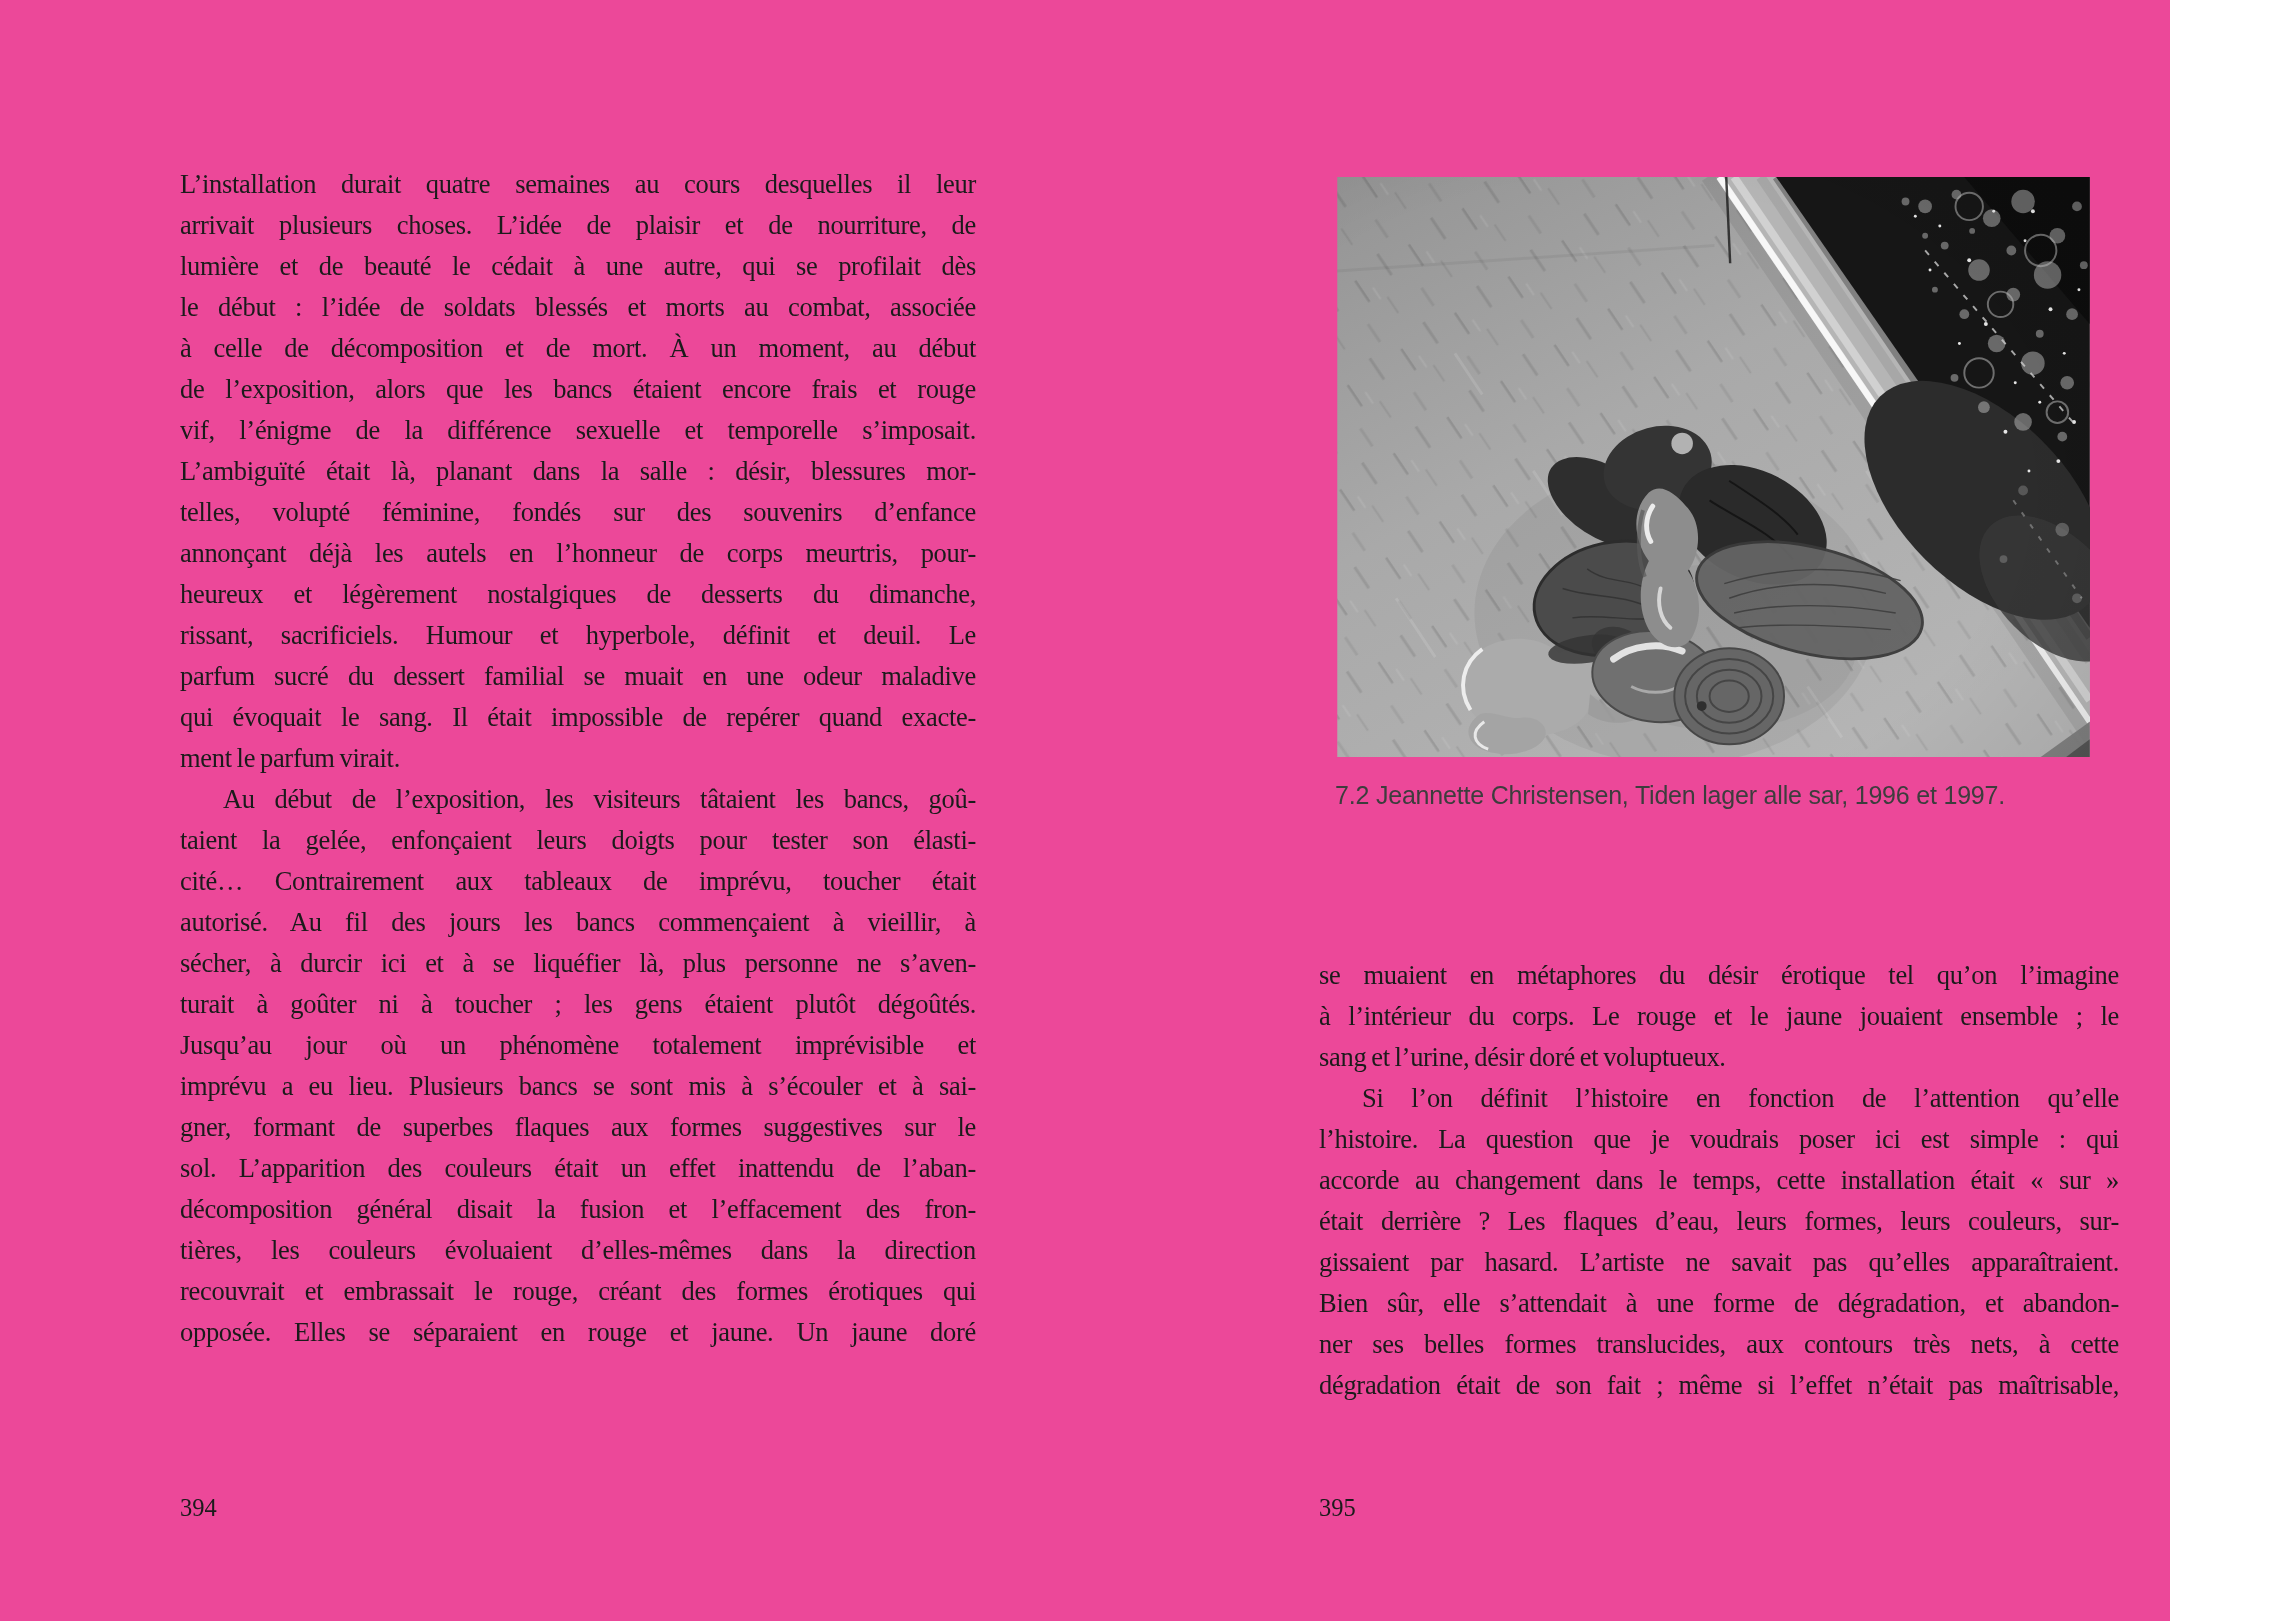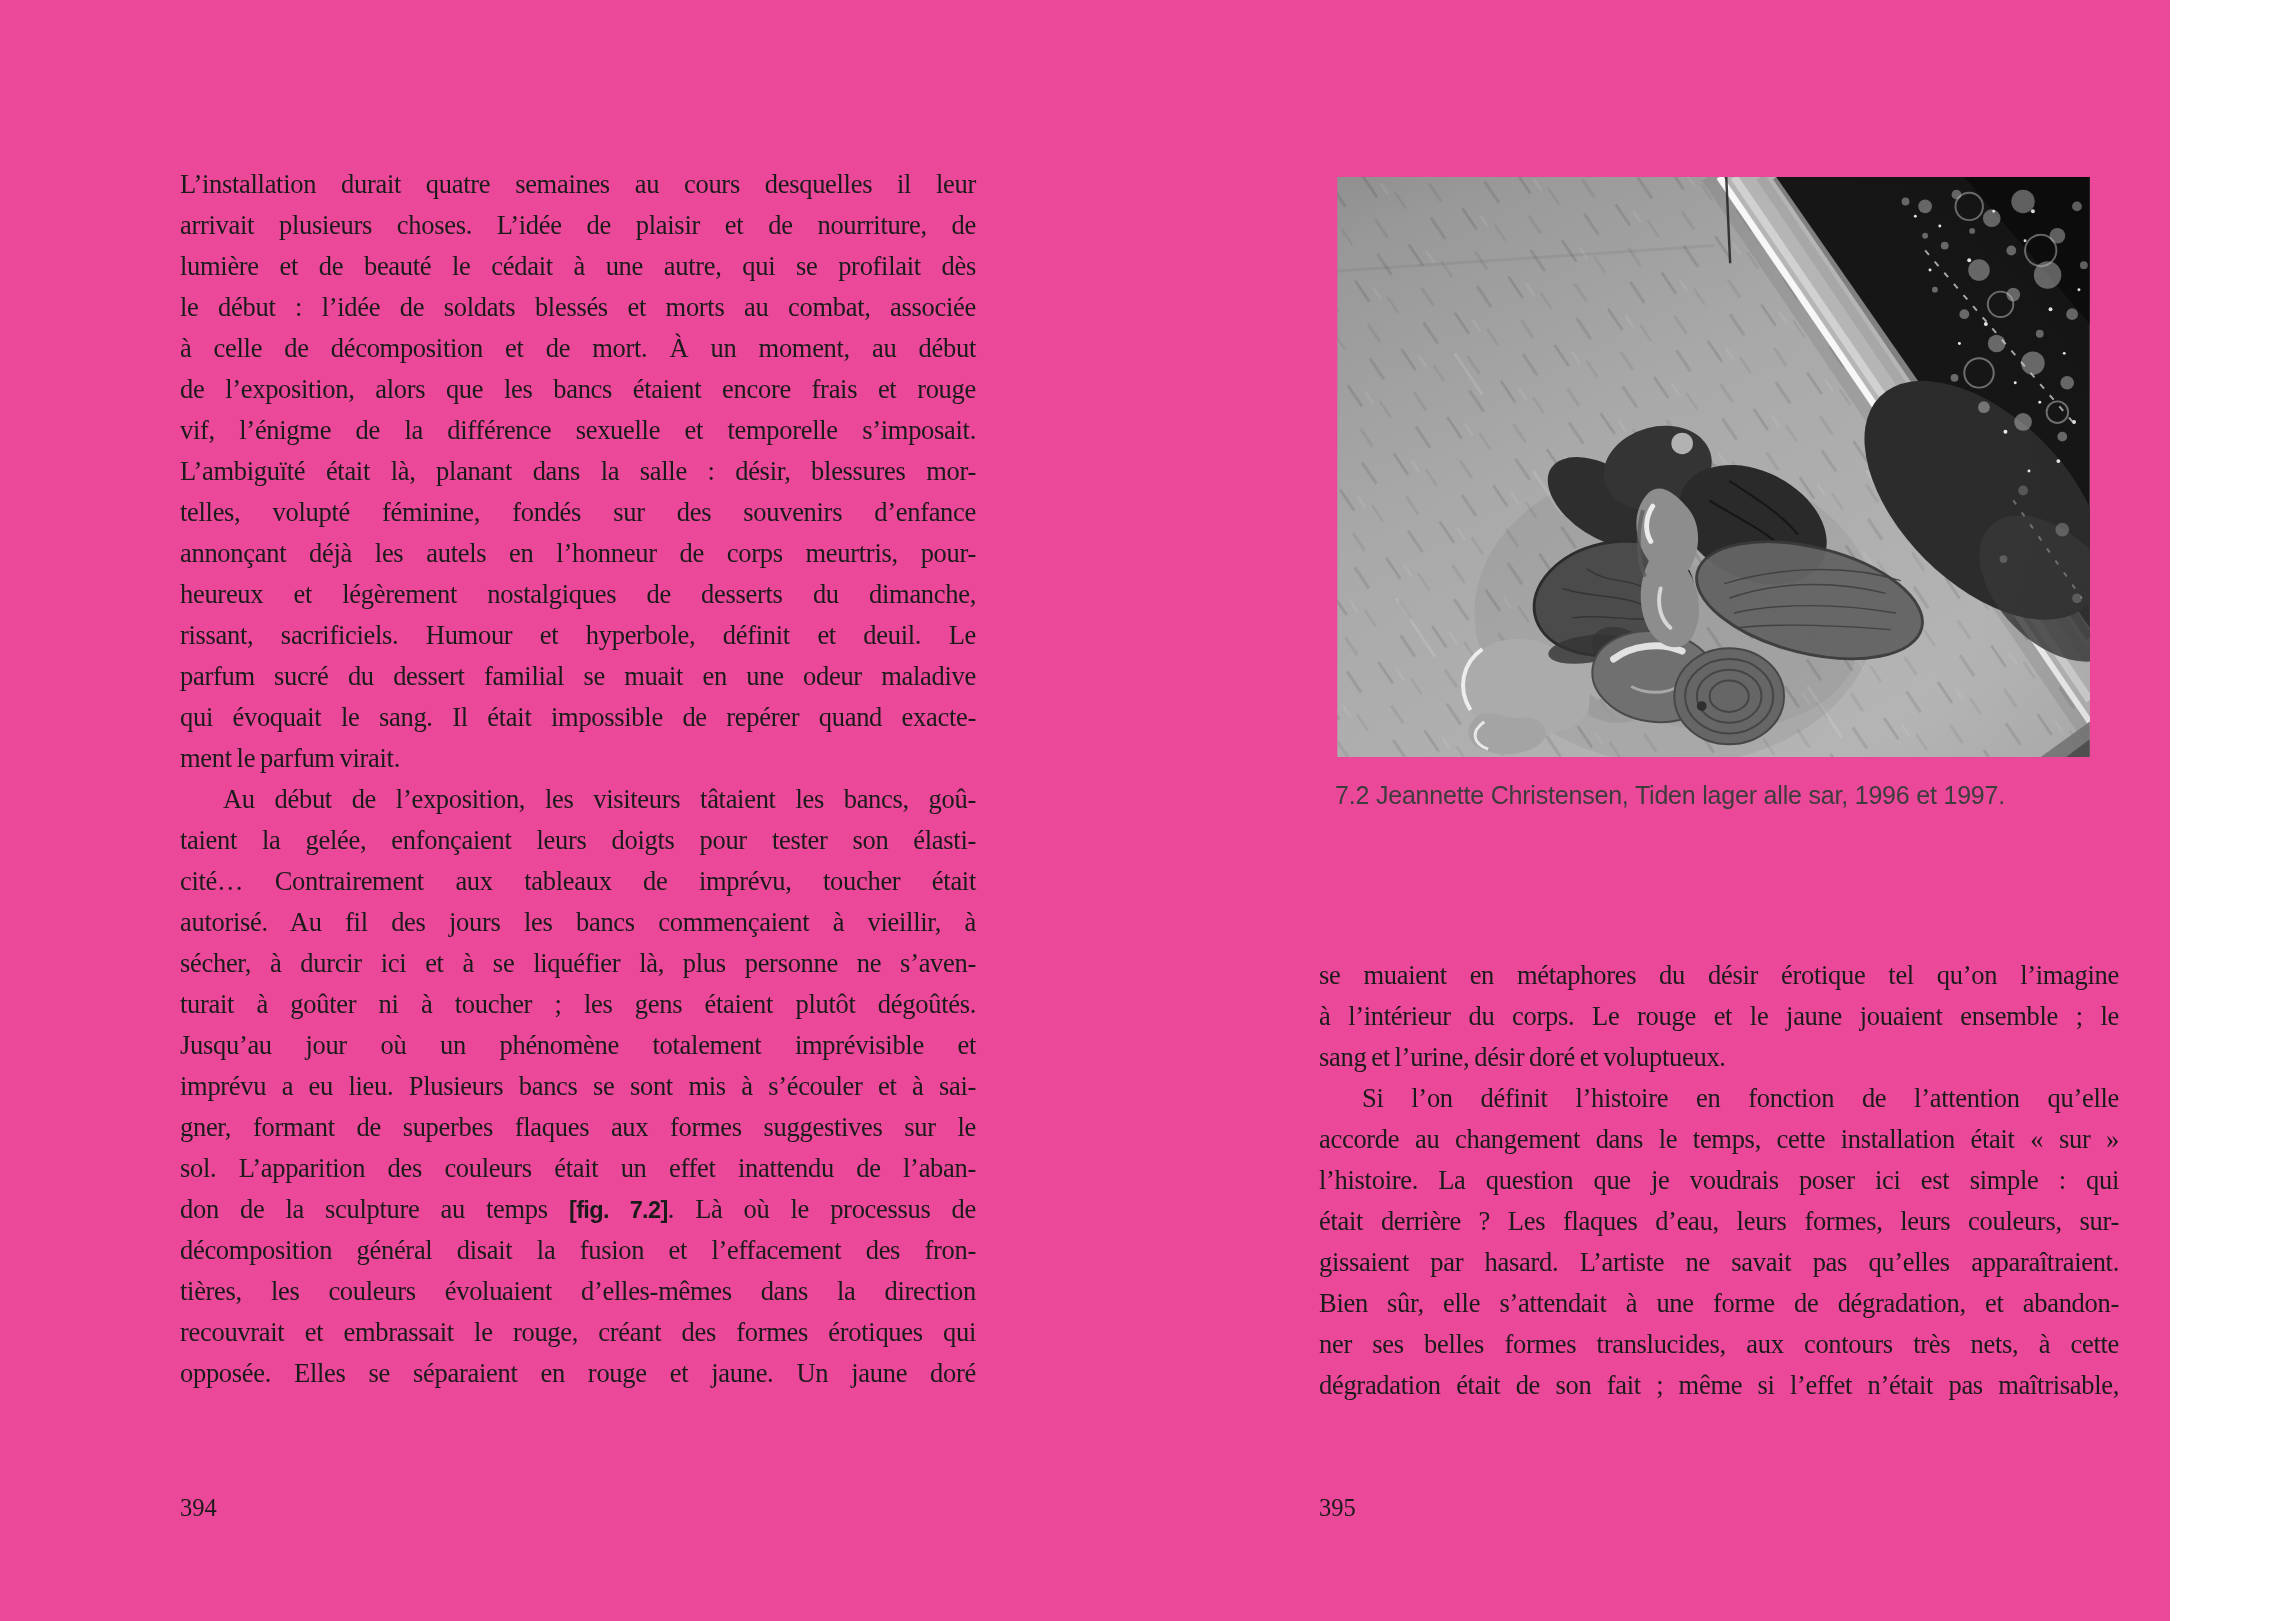--- a/index.html
+++ b/index.html
@@ -48,21 +48,20 @@
         <div class="ln">taient la gelée, enfonçaient leurs doigts pour tester son élasti-</div>
         <div class="ln">cité… Contrairement aux tableaux de imprévu, toucher était</div>
         <div class="ln">autorisé. Au fil des jours les bancs commençaient à vieillir, à</div>
         <div class="ln">sécher, à durcir ici et à se liquéfier là, plus personne ne s’aven-</div>
         <div class="ln">turait à goûter ni à toucher ; les gens étaient plutôt dégoûtés.</div>
         <div class="ln">Jusqu’au jour où un phénomène totalement imprévisible et</div>
         <div class="ln">imprévu a eu lieu. Plusieurs bancs se sont mis à s’écouler et à sai-</div>
         <div class="ln">gner, formant de superbes flaques aux formes suggestives sur le</div>
         <div class="ln">sol. L’apparition des couleurs était un effet inattendu de l’aban-</div>
       </div>
-    <div class="ln"><span>don de la sculpture au temps </span><span class="figref">[fig. 7.2]</span><span>. Là où le processus de</span></div>
     <div>
 
     <div class="ln">décomposition général disait la fusion et l’effacement des fron-</div>
         <div class="ln">tières, les couleurs évoluaient d’elles-mêmes dans la direction</div>
         <div class="ln">recouvrait et embrassait le rouge, créant des formes érotiques qui</div>
         <div class="ln">opposée. Elles se séparaient en rouge et jaune. Un jaune doré</div>
       </div>
   </div>
   <div class="pagenum" style="left:180px;top:1494px">394</div>
 
@@ -244,22 +243,22 @@
   <div class="textcol" style="left:1319px;top:955px;width:800px">
     <div>
 
     <div class="ln">se muaient en métaphores du désir érotique tel qu’on l’imagine</div>
         <div class="ln">à l’intérieur du corps. Le rouge et le jaune jouaient ensemble ; le</div>
       </div>
     <div class="ln endline">sang et l’urine, désir doré et voluptueux.</div>
     <div class="indent-first">
 
     <div class="ln">Si l’on définit l’histoire en fonction de l’attention qu’elle</div>
+        <div class="ln">l’histoire. La question que je voudrais poser ici est simple : qui</div>
         <div class="ln">accorde au changement dans le temps, cette installation était « sur »</div>
-        <div class="ln">l’histoire. La question que je voudrais poser ici est simple : qui</div>
         <div class="ln">était derrière ? Les flaques d’eau, leurs formes, leurs couleurs, sur-</div>
         <div class="ln">gissaient par hasard. L’artiste ne savait pas qu’elles apparaîtraient.</div>
         <div class="ln">Bien sûr, elle s’attendait à une forme de dégradation, et abandon-</div>
         <div class="ln">ner ses belles formes translucides, aux contours très nets, à cette</div>
         <div class="ln">dégradation était de son fait ; même si l’effet n’était pas maîtrisable,</div>
       </div>
   </div>
   <div class="pagenum" style="left:1319px;top:1494px;width:800px">395</div>
 
 </div>

